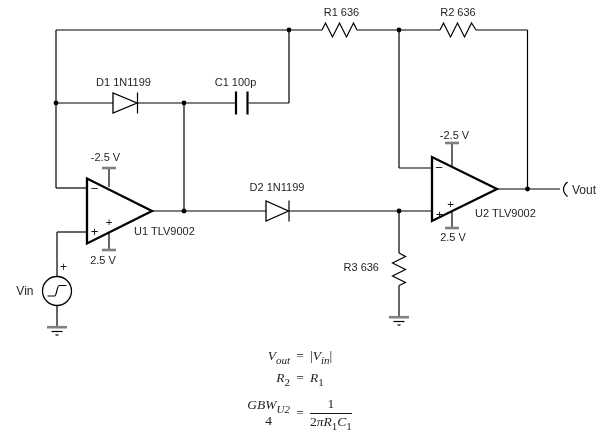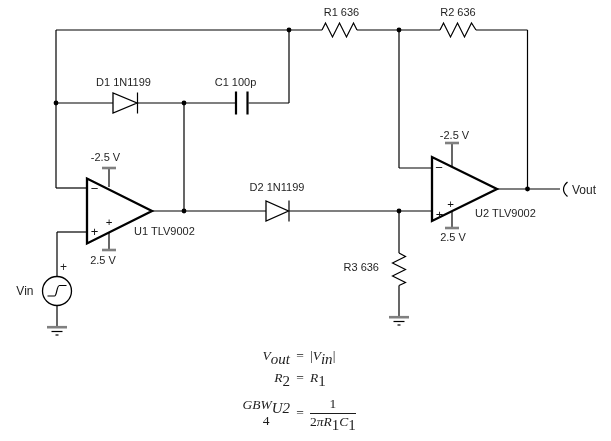--- a/index.html
+++ b/index.html
@@ -23,21 +23,21 @@
 
   .equations{
     position:absolute;left:228px;top:347px;width:210px;
     font-family:"Liberation Serif",serif;font-size:13.5px;color:#1c1c1c;
   }
   .eq-row{display:flex;align-items:center;margin:0 0 4px 0;min-height:18px;}
   .eq-lhs{width:62px;text-align:right;}
   .eq-sign{width:20px;text-align:center;}
   .eq-rhs{text-align:left;}
   .iv{font-style:italic;}
-  sub{font-size:15px;line-height:0;}
+  sub{font-size:11px;line-height:0;}
   .stack,.frac{display:inline-block;text-align:center;vertical-align:middle;}
   .stack .num,.frac .num,.stack .den,.frac .den{display:block;line-height:1.25;}
   .frac .num{border-bottom:1.2px solid #1c1c1c;padding:0 5px;}
   .eq-row-frac{margin-top:9px;}
 </style>
 </head>
 <body>
 
 <div class="canvas">
 <svg width="611" height="345" viewBox="0 0 611 345">

